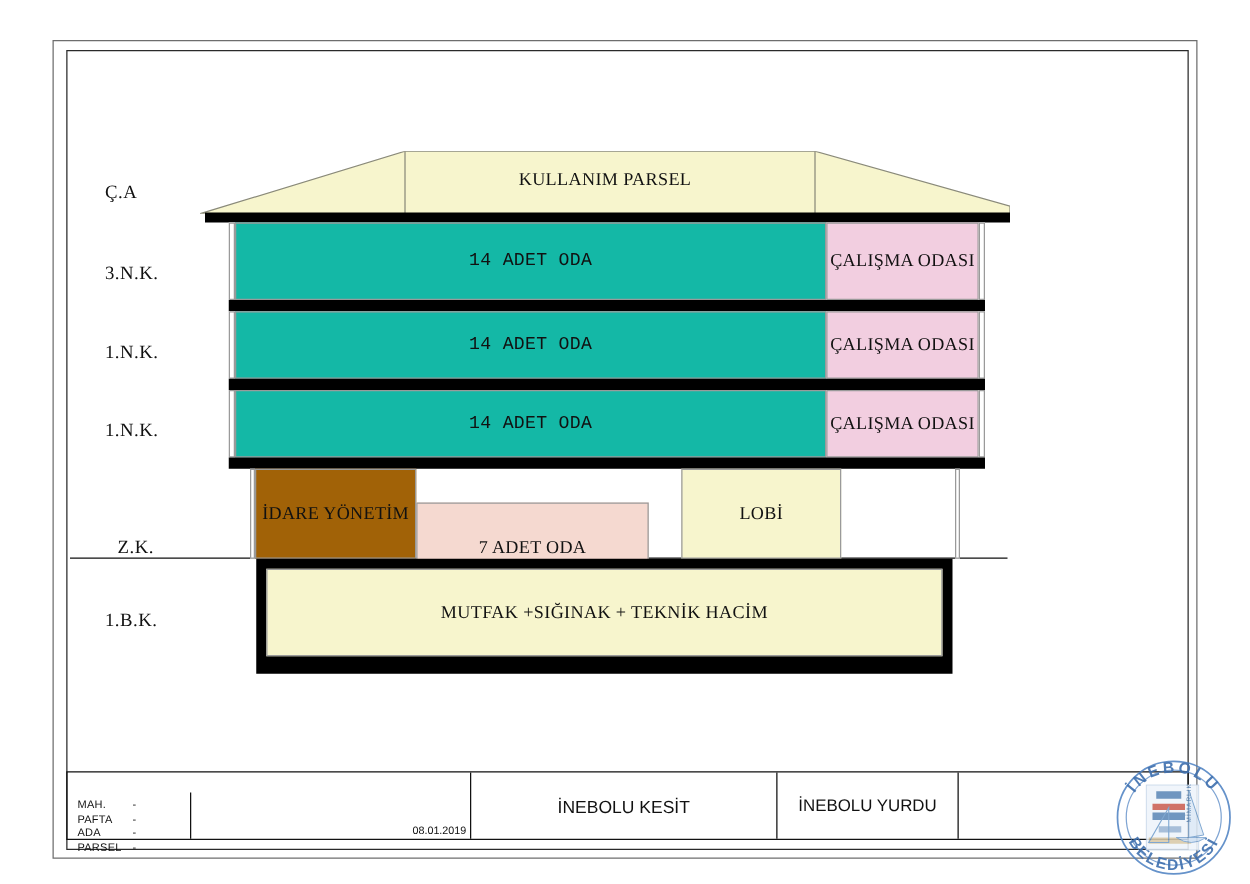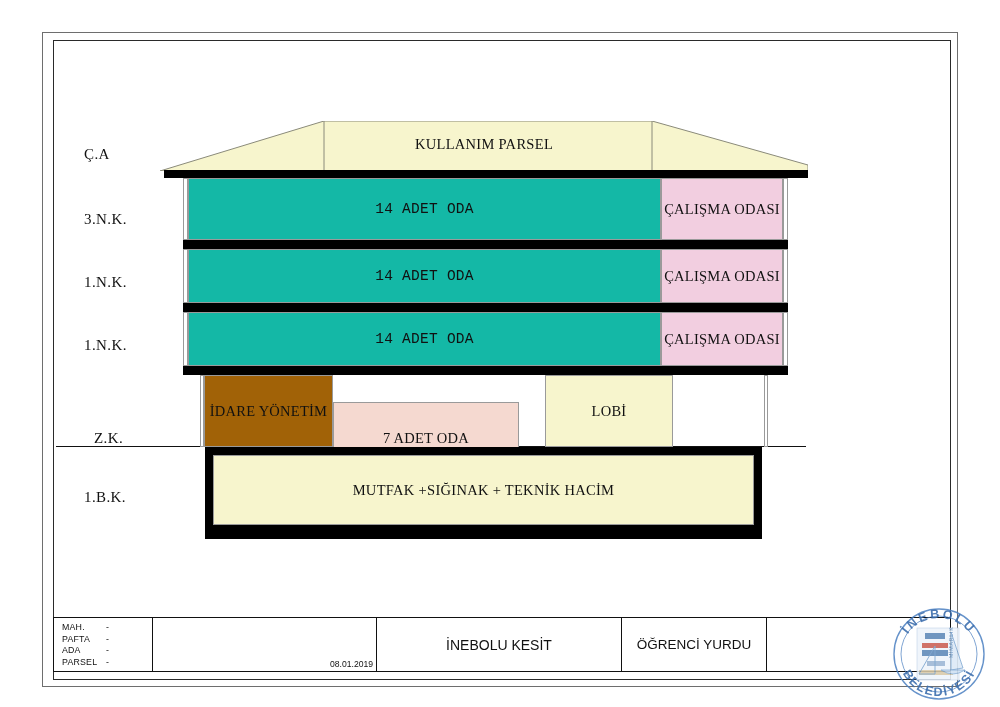--- a/index.html
+++ b/index.html
@@ -95,21 +95,21 @@
   }
   .tb-cell{
     border-right:1.2px solid #111;
     position:relative;
     display:flex; align-items:center; justify-content:center;
     font-size:13.5px; color:#111;
   }
   .tb-cell:last-child{ border-right:none; }
 
   #tb-parcel{ width:99px; flex:none; padding:4px 0 3px 8px;
-              display:block; }
+              display:block;margin-top:16px; }
   .parcel-row{
     display:flex; font-size:8.8px; line-height:11.6px;
     font-family:"Liberation Sans", sans-serif; color:#111;
     letter-spacing:.2px;
   }
   .parcel-key{ width:44px; }
   .parcel-val{ }
 
   #tb-date{ width:224px; flex:none; }
   #date-text{
@@ -205,21 +205,21 @@
     </div>
   </div>
 
   <div class="tb-cell" id="tb-date">
     <span id="date-text">08.01.2019</span>
   </div>
 
 
   <div class="tb-cell" id="tb-title">İNEBOLU KESİT</div>
 
-  <div class="tb-cell" id="tb-project">ÖĞRENCİ YURDU</div>
+  <div class="tb-cell" id="tb-project">İNEBOLU YURDU</div>
 
   <div class="tb-cell" id="tb-logo"></div>
 </div>
 
 <div id="stamp">
   <svg width="100" height="96" viewBox="0 0 100 96">
     <defs>
       <path id="arcTop" d="M 12,50 A 38,38 0 0 1 88,50" fill="none"></path>
       <path id="arcBot" d="M 10,50 A 40,40 0 0 0 90,50" fill="none"></path>
     </defs>

